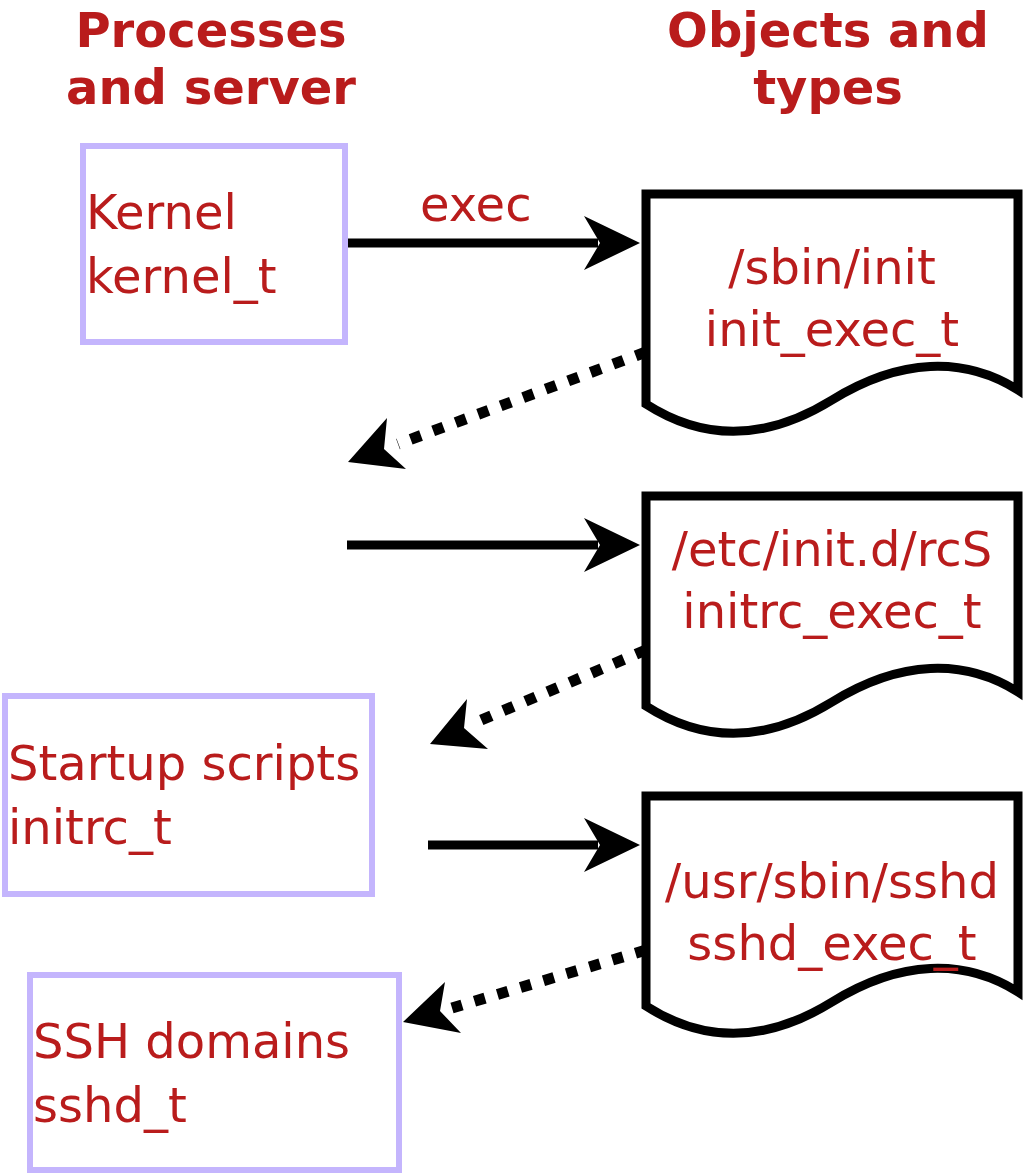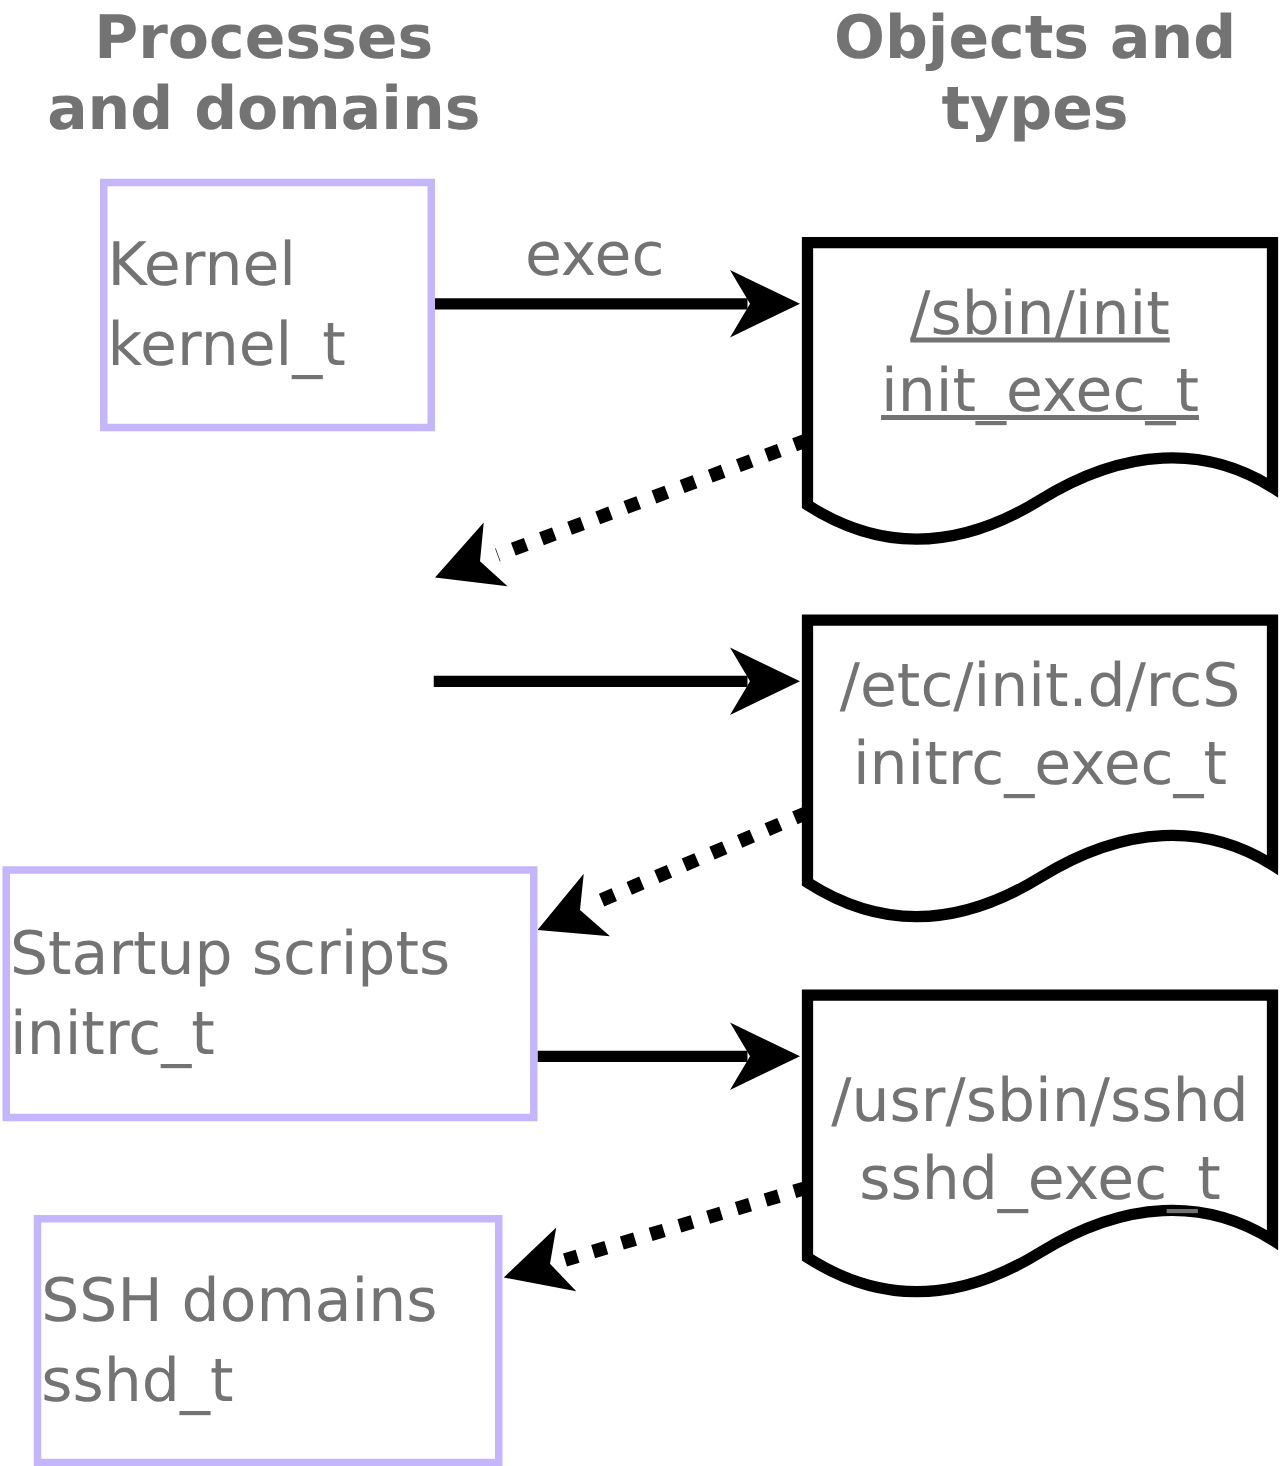--- a/index.html
+++ b/index.html
@@ -1,21 +1,21 @@
 <!DOCTYPE html>
 <html><head>
 <meta charset="utf-8">
 <style>
   html, body { margin: 0; padding: 0; background: #ffffff; }
   .canvas {
     position: relative;
     width: 1024px;
     height: 1173px;
     background: #ffffff;
-    color: #737373;
+    color: #b91c1c;
     font-family: "DejaVu Sans", sans-serif;
     overflow: hidden;
   }
   svg.layer {
     position: absolute;
     left: 0; top: 0;
     width: 1024px; height: 1173px;
   }
   .hdr {
     position: absolute;
@@ -37,32 +37,32 @@
     flex-direction: column;
     align-items: flex-start;
     justify-content: center;
     font-size: 48px;
     line-height: 64px;
     text-align: center;
     white-space: nowrap;
   }
   .pbox-kernel  { left: 80px; top: 143px; width: 268px; height: 202px; }
   .pbox-init    { left: 80px; top: 418px; width: 267px; height: 204px; }
-  .pbox-startup { left: 2px;  top: 693px; width: 428px; height: 204px; }
+  .pbox-startup { left: 2px;  top: 693px; width: 373px; height: 204px; }
   .pbox-sshd    { left: 27px; top: 972px; width: 375px; height: 201px; }
   .doctext {
     position: absolute;
     left: 646px;
     width: 372px;
     font-size: 48px;
     line-height: 62px;
     text-align: center;
     white-space: nowrap;
   }
-  .doctext-1 { top: 220px; text-decoration: underline; }
+  .doctext-1 { top: 236px; }
   .doctext-2 { top: 518px; }
   .doctext-3 { top: 818px; margin-top: 32px; }
   .edge-label {
     position: absolute;
     left: 420px;
     top: 178px;
     width: 160px;
     font-size: 48px;
     line-height: 52px;
     white-space: nowrap;
@@ -101,21 +101,21 @@
       <polygon points="430,744 467,699 464,728 488,749" fill="#000000"></polygon>
     </g>
     <g>
       <line x1="646" y1="950" x2="452" y2="1008" stroke="#000000" stroke-width="11" stroke-dasharray="11 13"></line>
       <polygon points="403,1022 445,982 440,1011 461,1033" fill="#000000"></polygon>
     </g>
   </svg>
 
   <div class="hdr hdr-left">
     <div>Processes</div>
-    <div>and domains</div>
+    <div>and server</div>
   </div>
   <div class="hdr hdr-right">
     <div>Objects and</div>
     <div>types</div>
   </div>
 
   <div class="pbox pbox-kernel">
     <div>Kernel</div>
     <div>kernel_t</div>
   </div>

